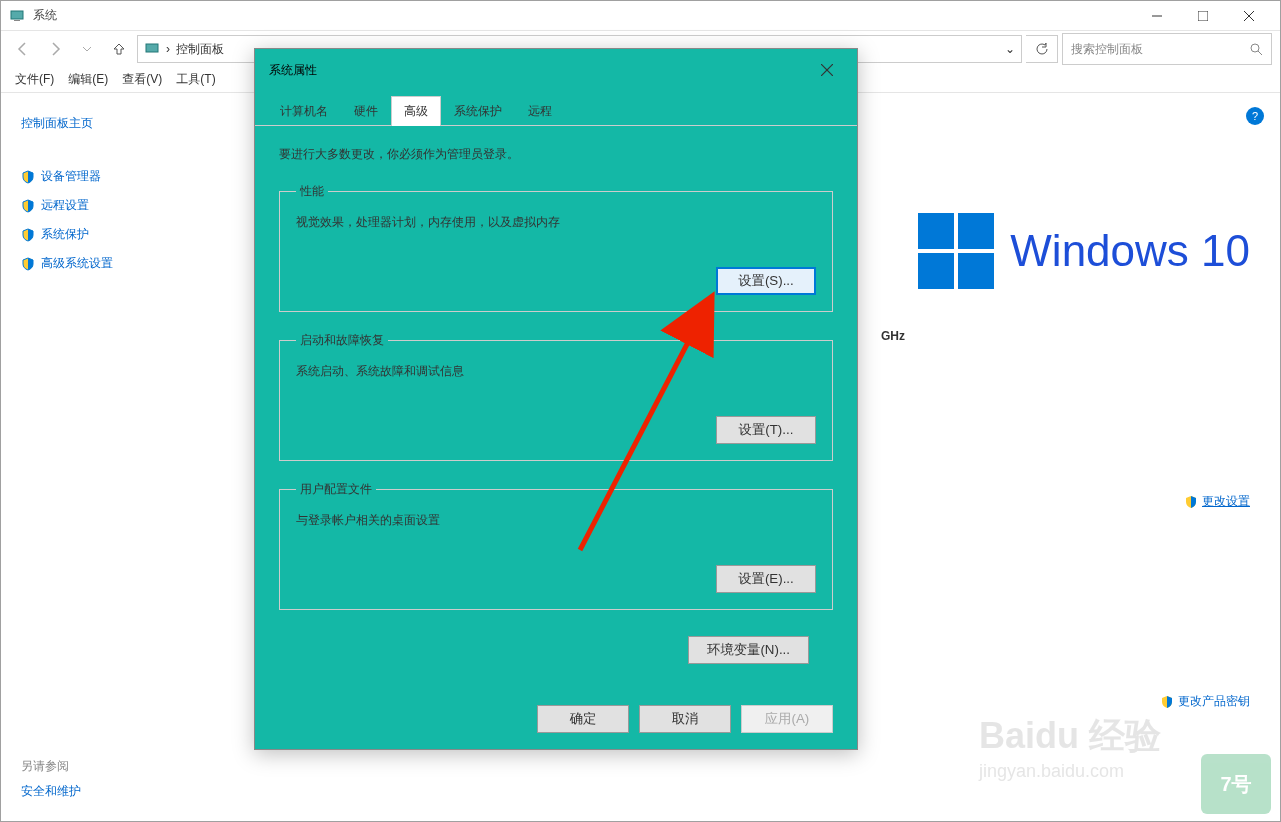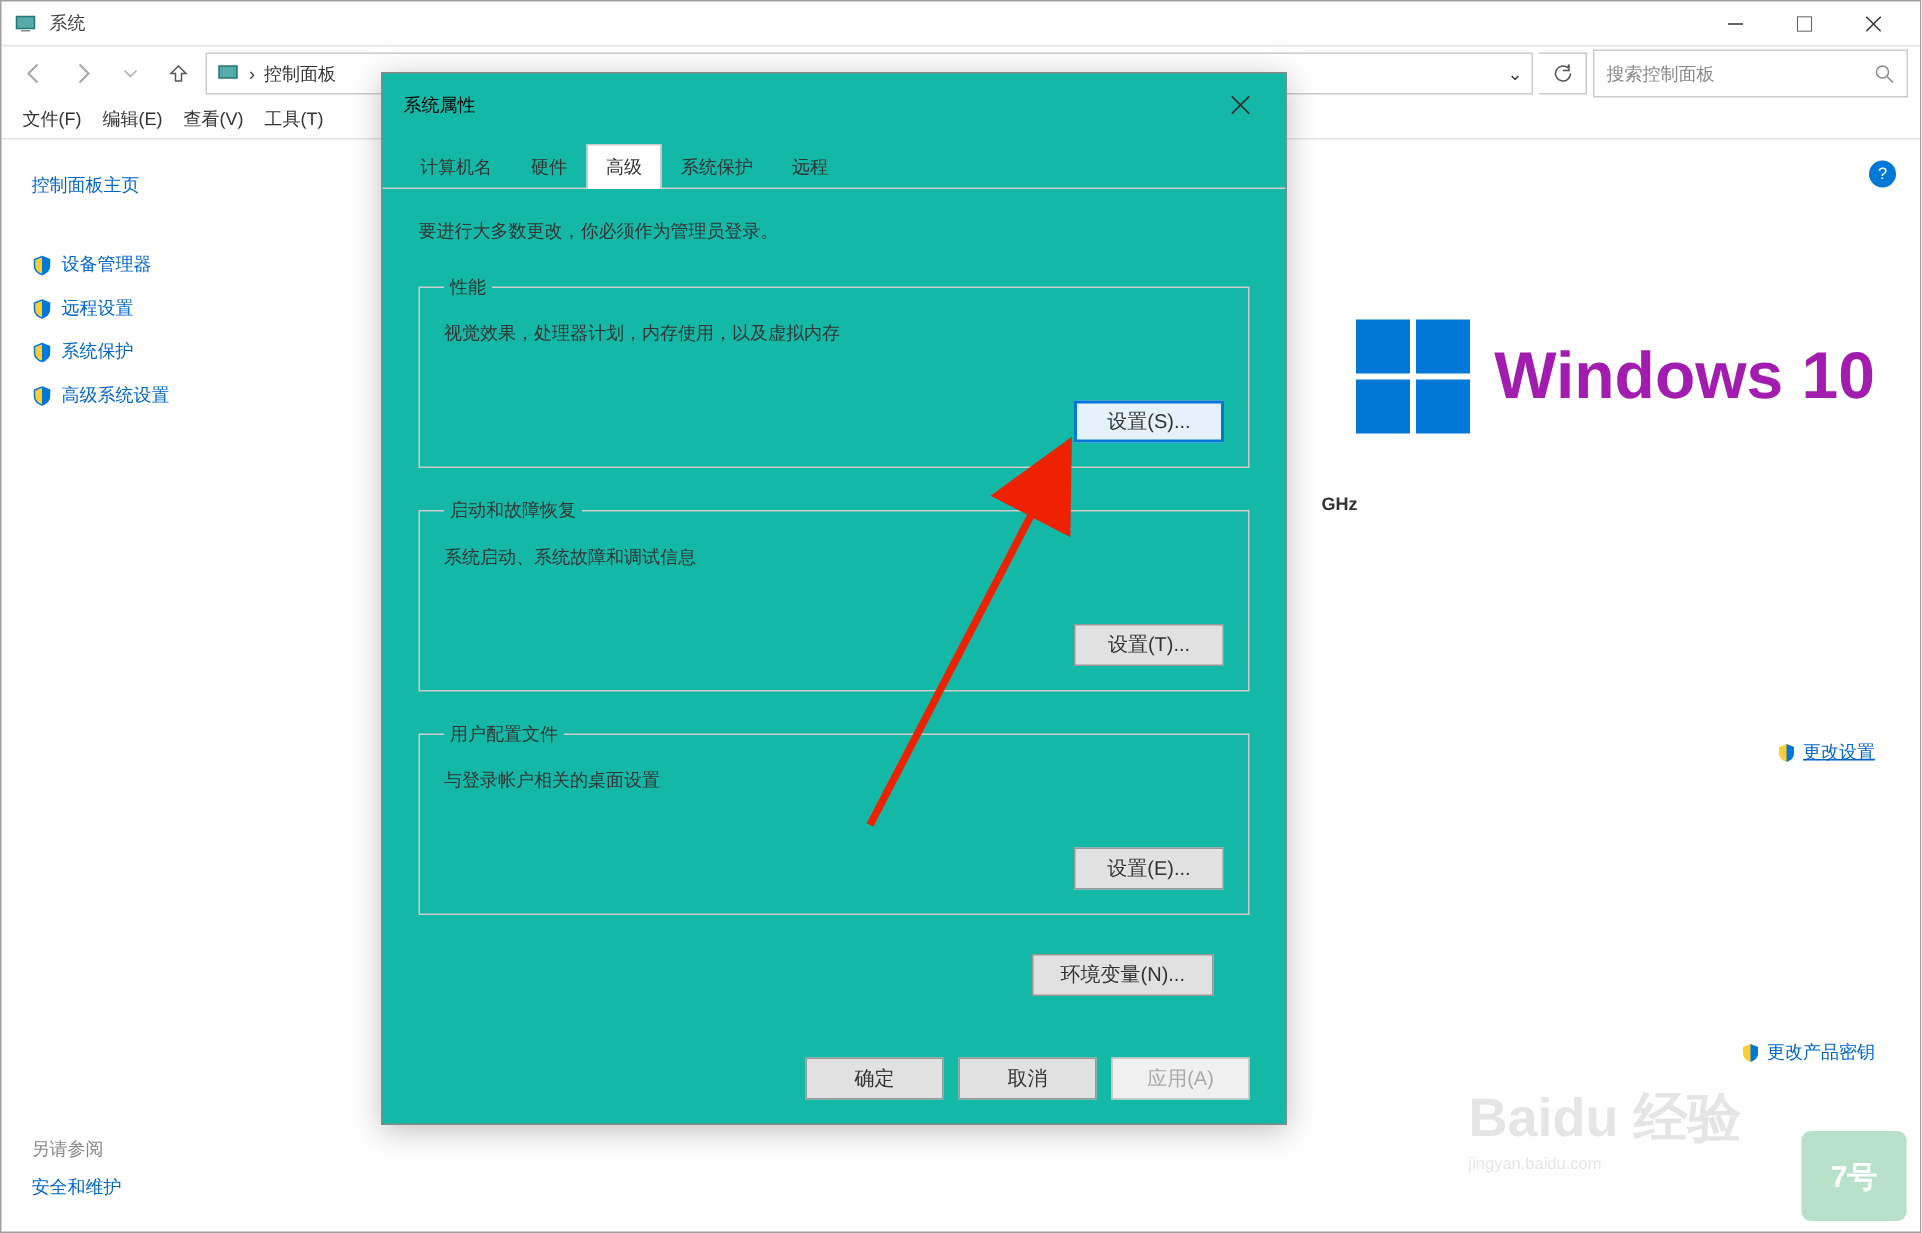--- a/index.html
+++ b/index.html
@@ -32,21 +32,21 @@
     .sidebar-link.main { margin-bottom: 24px; }
     .shield-icon { width: 14px; height: 14px; }
     .see-also { margin-top: 480px; color: #888; }
     .see-also-link { color: #0066cc; padding: 8px 0; }
     
     .main-area { flex: 1; padding: 20px 30px; position: relative; }
     .help-icon { position: absolute; top: 14px; right: 16px; width: 18px; height: 18px; border-radius: 50%; background: #0078d7; color: #fff; display: flex; align-items: center; justify-content: center; font-size: 11px; }
     .win10-logo { position: absolute; top: 120px; right: 30px; display: flex; align-items: center; gap: 16px; }
     .win-squares { width: 76px; height: 76px; display: grid; grid-template: 1fr 1fr / 1fr 1fr; gap: 4px; }
     .win-sq { background: #0078d7; }
-    .win10-text { font-size: 44px; font-weight: 700; color: #a21caf; }
+    .win10-text { font-size: 44px; font-weight: 400; color: #1d4ed8; }
     .ghz-text { position: absolute; top: 236px; right: 300px; left: 650px; color: #333; font-weight: bold; }
     .change-link { position: absolute; right: 30px; display: flex; align-items: center; gap: 4px; color: #0066cc; }
     .cl1 { top: 400px; text-decoration: underline; }
     .cl2 { top: 600px; }
     
     
     .dialog { position: absolute; top: 48px; left: 254px; width: 604px; height: 702px; background: #14b8a6; border: 1px solid #888; box-shadow: 0 4px 20px rgba(0,0,0,.25); z-index: 10; }
     .dialog-title { height: 42px; display: flex; align-items: center; padding: 0 14px; font-size: 12px; }
     .dialog-title span { flex: 1; }
     .dialog-close { width: 32px; height: 32px; display: flex; align-items: center; justify-content: center; }
@@ -276,19 +276,19 @@
   <defs>
       <marker id="ah" markerWidth="12" markerHeight="12" refX="10" refY="6" orient="auto">
         <path d="M0 0L12 6L0 12z" fill="#e20"></path>
       </marker>
     </defs>
   <line x1="20" y1="260" x2="150" y2="10" stroke="#e20" stroke-width="5" marker-end="url(#ah)"></line>
 </svg>
 
 <div class="bd-wm">
   <div>Baidu 经验</div>
-  <div style="font-size:11px;font-weight:normal">jingyan.baidu.com</div>
+  <div style="font-size:18px;font-weight:normal">jingyan.baidu.com</div>
 </div>
 <div class="watermark">
   <div class="wm-logo">
     <span>7号</span>
   </div>
 </div>
 
 </body></html>

